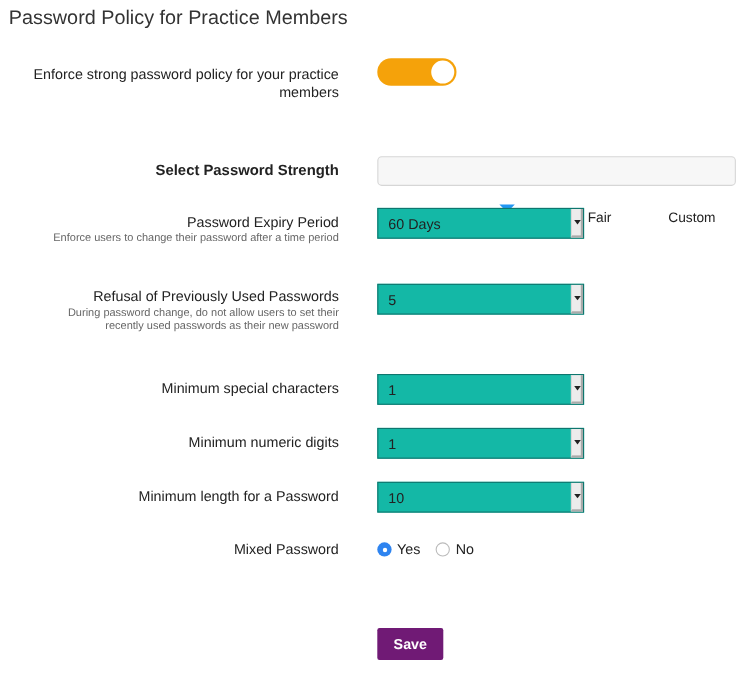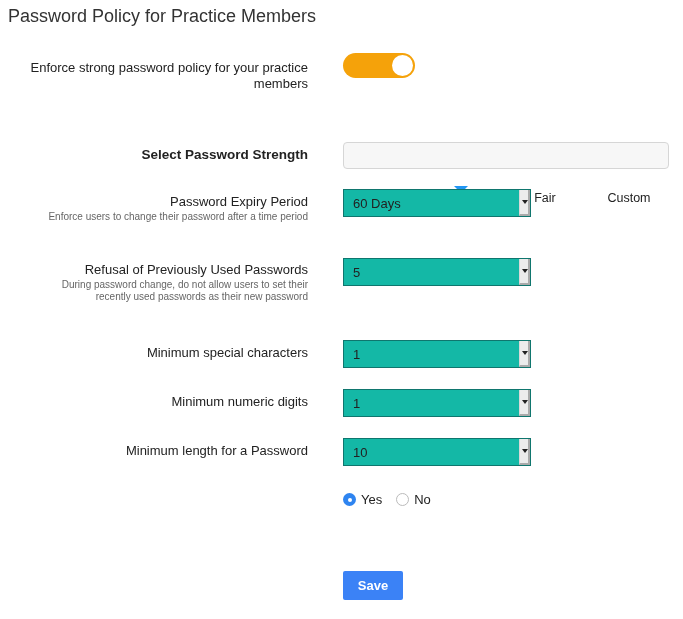--- a/index.html
+++ b/index.html
@@ -26,21 +26,21 @@
   .select .arrow { position:absolute; right:0; top:0; width:11px; height:26px; background:#ececec;
          border-left:1px solid #d8d8d8; border-right:2px solid #aaa; border-bottom:2px solid #aaa; box-sizing:border-box; }
   .select .arrow::after { content:""; position:absolute; left:2px; top:10px; border-left:3px solid transparent;
          border-right:3px solid transparent; border-top:4px solid #222; }
   .radios { position:absolute; left:343px; top:492px; display:flex; align-items:center; font-size:13px; }
   .radio { width:13px; height:13px; border-radius:50%; box-sizing:border-box; display:inline-block; vertical-align:middle; }
   .radio.on { background:#2e84f0; position:relative; }
   .radio.on::after { content:""; position:absolute; left:4.5px; top:4.5px; width:4px; height:4px; border-radius:50%; background:#fff; }
   .radio.off { border:1px solid #bbb; background:#fff; }
   .rlabel { margin-left:5px; margin-right:14px; }
-  .save { position:absolute; left:343px; top:571px; width:60px; height:29px; background:#3b82f6; border:none;
+  .save { position:absolute; left:343px; top:571px; width:60px; height:29px; background:#701a75; border:none;
           border-radius:2px; color:#fff; font-weight:bold; font-size:13px; font-family:"Liberation Sans", sans-serif; }
 </style>
 </head>
 <body>
 
 <div class="title">Password Policy for Practice Members</div>
 
 <div class="label-col" style="top:60px; width:300px;">
   <div class="lbl">Enforce strong password policy for your practice members</div>
 </div>
@@ -95,20 +95,21 @@
 
 <div class="label-col" style="top:443px;">
   <div class="lbl">Minimum length for a Password</div>
 </div>
 <div class="select" style="top:438px;">
   <span class="val">10</span>
   <span class="arrow"></span>
 </div>
 
 <div class="label-col" style="top:492px; width:260px;">
+  <div class="lbl">Mixed Password</div>
 </div>
 <div class="radios">
   <span class="radio on"></span>
   <span class="rlabel">Yes</span>
   <span class="radio off"></span>
   <span class="rlabel">No</span>
 </div>
 
 <button class="save">Save</button>
 

